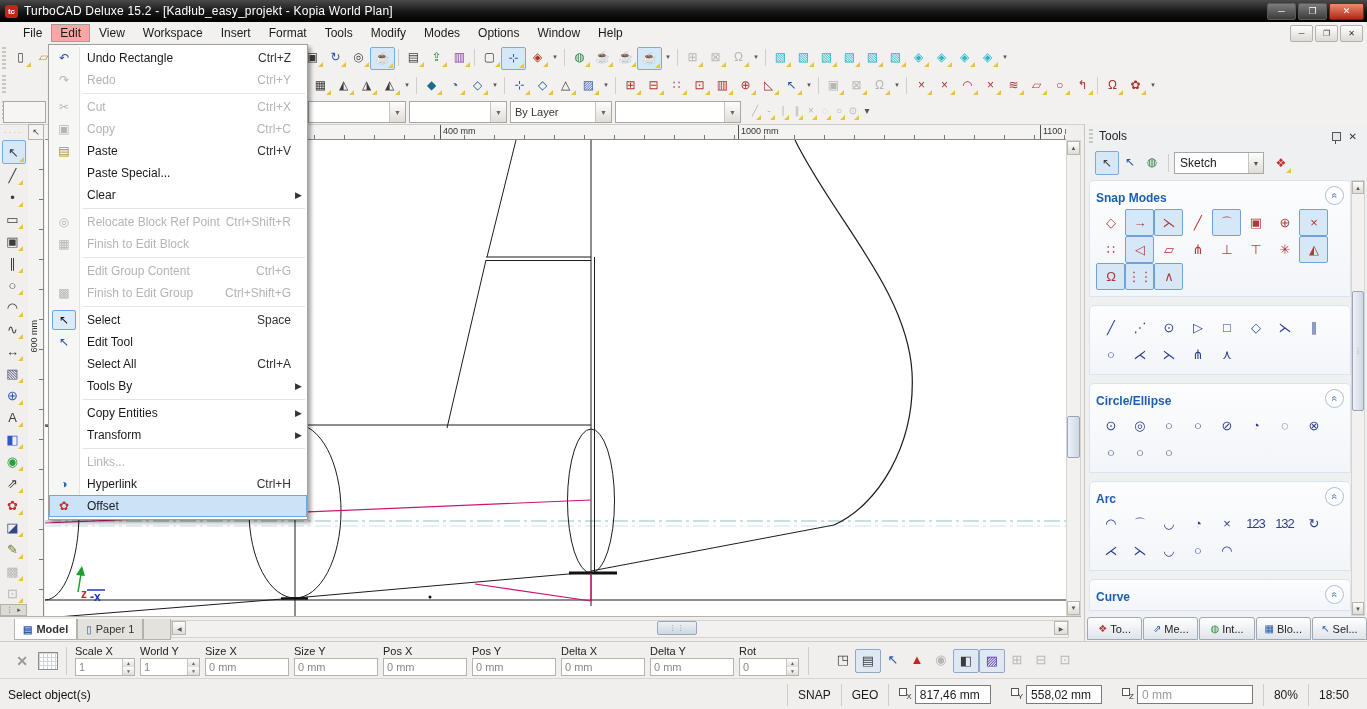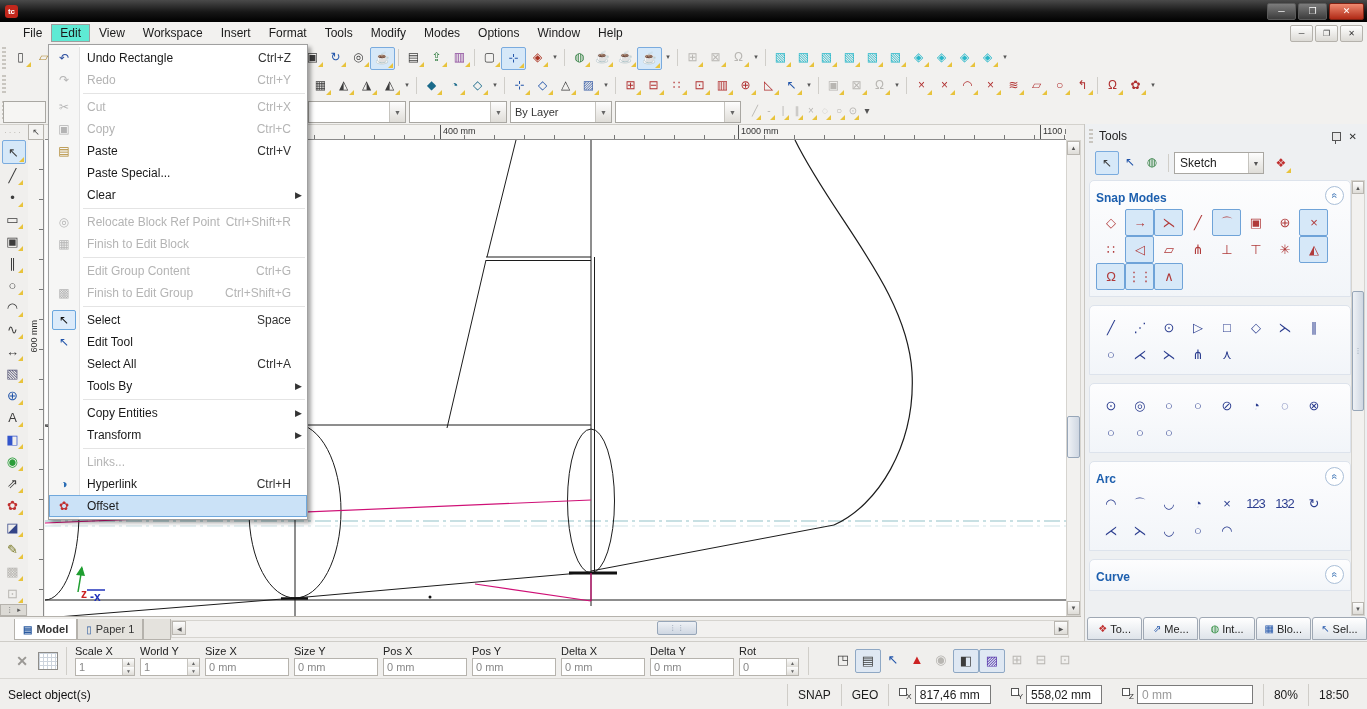--- a/index.html
+++ b/index.html
@@ -13,21 +13,21 @@
   .title-text{font-size:12px;letter-spacing:.2px;white-space:nowrap;}
   .win-controls{margin-left:auto;display:flex;gap:2px;margin-right:3px;}
   .wb{width:27px;height:15px;display:flex;align-items:center;justify-content:center;font-size:9px;color:#fff;
     border:1px solid #5a5a5a;border-radius:2px;background:linear-gradient(#7c7c7c,#3c3c3c);}
   .wb.close{width:33px;background:linear-gradient(#ef8a70,#b02a16);border-color:#7e2012;}
   
   .menubar{position:absolute;left:0;top:22px;width:1367px;height:22px;background:#f2f1ef;
     border-bottom:1px solid #dddbd6;display:flex;align-items:center;}
   .menu-items{display:flex;height:100%;align-items:center;margin-left:14px;}
   .menu-item{padding:2px 9px;white-space:nowrap;}
-  .menu-item.active{background:#5eead4;border:1px solid #9d9d9d;padding:1px 8px;}
+  .menu-item.active{background:#fca5a5;border:1px solid #9d9d9d;padding:1px 8px;}
   .mdi-controls{margin-left:auto;display:flex;gap:2px;margin-right:4px;}
   .mdib{width:21px;height:15px;border:1px solid #b5b2ac;background:linear-gradient(#fefefe,#dcdad5);
     font-size:8px;color:#333;display:flex;align-items:center;justify-content:center;border-radius:2px;}
   
   .tb{position:absolute;left:0;width:1367px;background:#f2f1ef;display:flex;align-items:center;}
   .tb::before{content:'';width:4px;height:80%;margin:0 3px 0 2px;
     background:repeating-linear-gradient(180deg,#c9c6c0 0 2px,transparent 2px 4px);}
   .tb.row1{top:44px;height:28px;border-bottom:1px solid #e4e2de;}
   .tb.row2{top:72px;height:26px;border-bottom:1px solid #e4e2de;}
   .tb.row3{top:98px;height:26px;border-bottom:1px solid #d4d2cd;}
@@ -188,20 +188,21 @@
   .coordf.dim{color:#999;}
   svg text{font-family:"Liberation Sans",sans-serif;}
 </style>
 </head>
 <body>
 
 <div id="app">
 
   <div class="titlebar">
     <span class="logo">tc</span>
+    <span class="title-text">TurboCAD Deluxe 15.2 - [Kadłub_easy_projekt - Kopia World Plan]</span>
     <span class="win-controls">
       <span class="wb">─</span>
       <span class="wb">❐</span>
       <span class="wb close">✕</span>
     </span>
   </div>
 
   <div class="menubar">
     <div class="menu-items">
         <span class="menu-item">File</span>
@@ -860,20 +861,26 @@
             </span>
             <span class="pic">
               <span class="g">⋔</span>
             </span>
             <span class="pic">
               <span class="g">⋏</span>
             </span>
           </div>
       </div>
       <div class="psec">
+        <div class="psec-h">
+          <span class="psec-t">Circle/Ellipse</span>
+          <span class="chev">
+              <i>«</i>
+            </span>
+        </div>
         <div class="pgrid bluec">
             <span class="pic">
               <span class="g">⊙</span>
             </span>
             <span class="pic">
               <span class="g">◎</span>
             </span>
             <span class="pic">
               <span class="g">○</span>
             </span>

